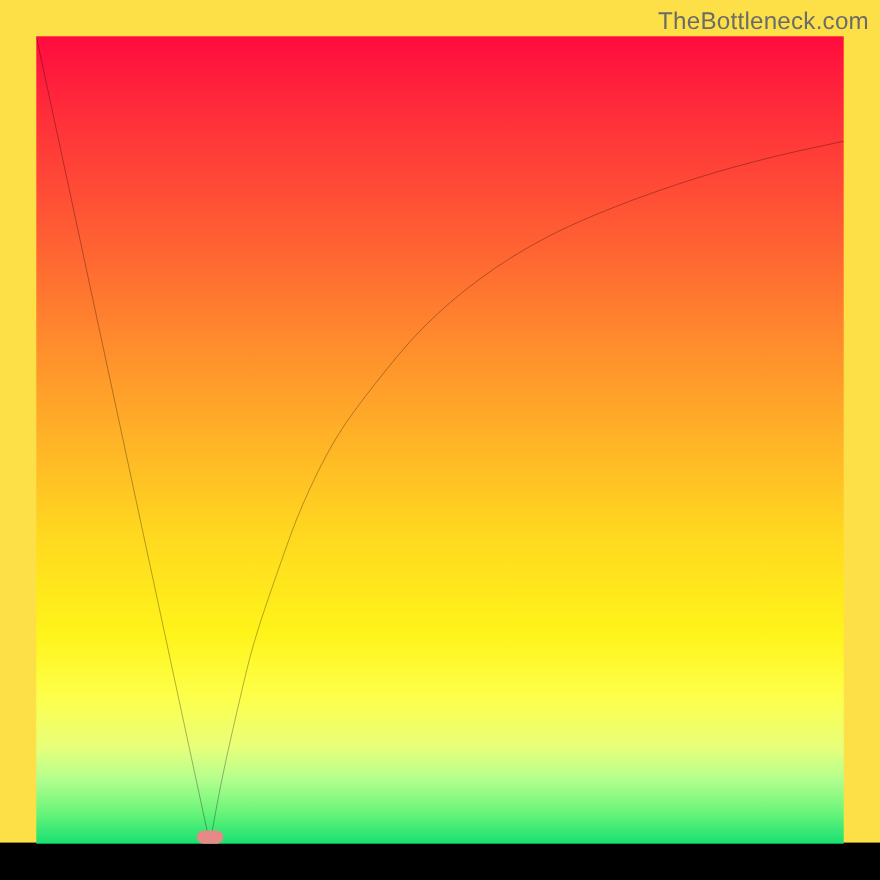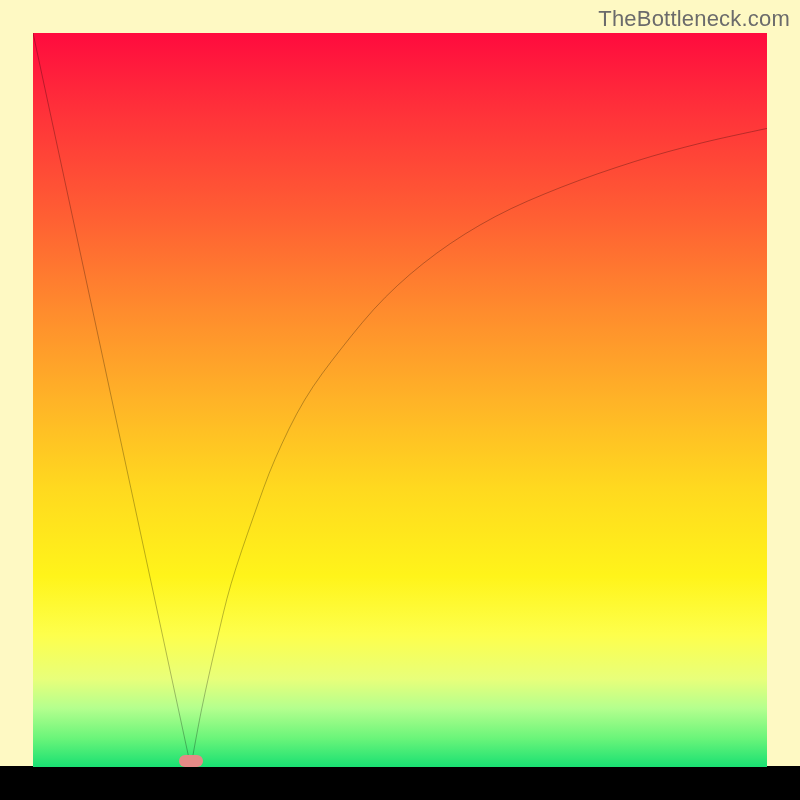--- a/index.html
+++ b/index.html
@@ -8,21 +8,21 @@
     width: 800px;
     height: 800px;
     overflow: hidden;
     background: #000;
     font-family: Arial, Helvetica, sans-serif;
   }
   .frame {
     position: relative;
     width: 800px;
     height: 766px;
-    background: #fef9c3;
+    background: #fde047;
   }
   .watermark {
     position: absolute;
     top: 6px;
     right: 10px;
     color: #6b6b6b;
     font-size: 22px;
     font-weight: 500;
     letter-spacing: 0.2px;
     z-index: 10;

